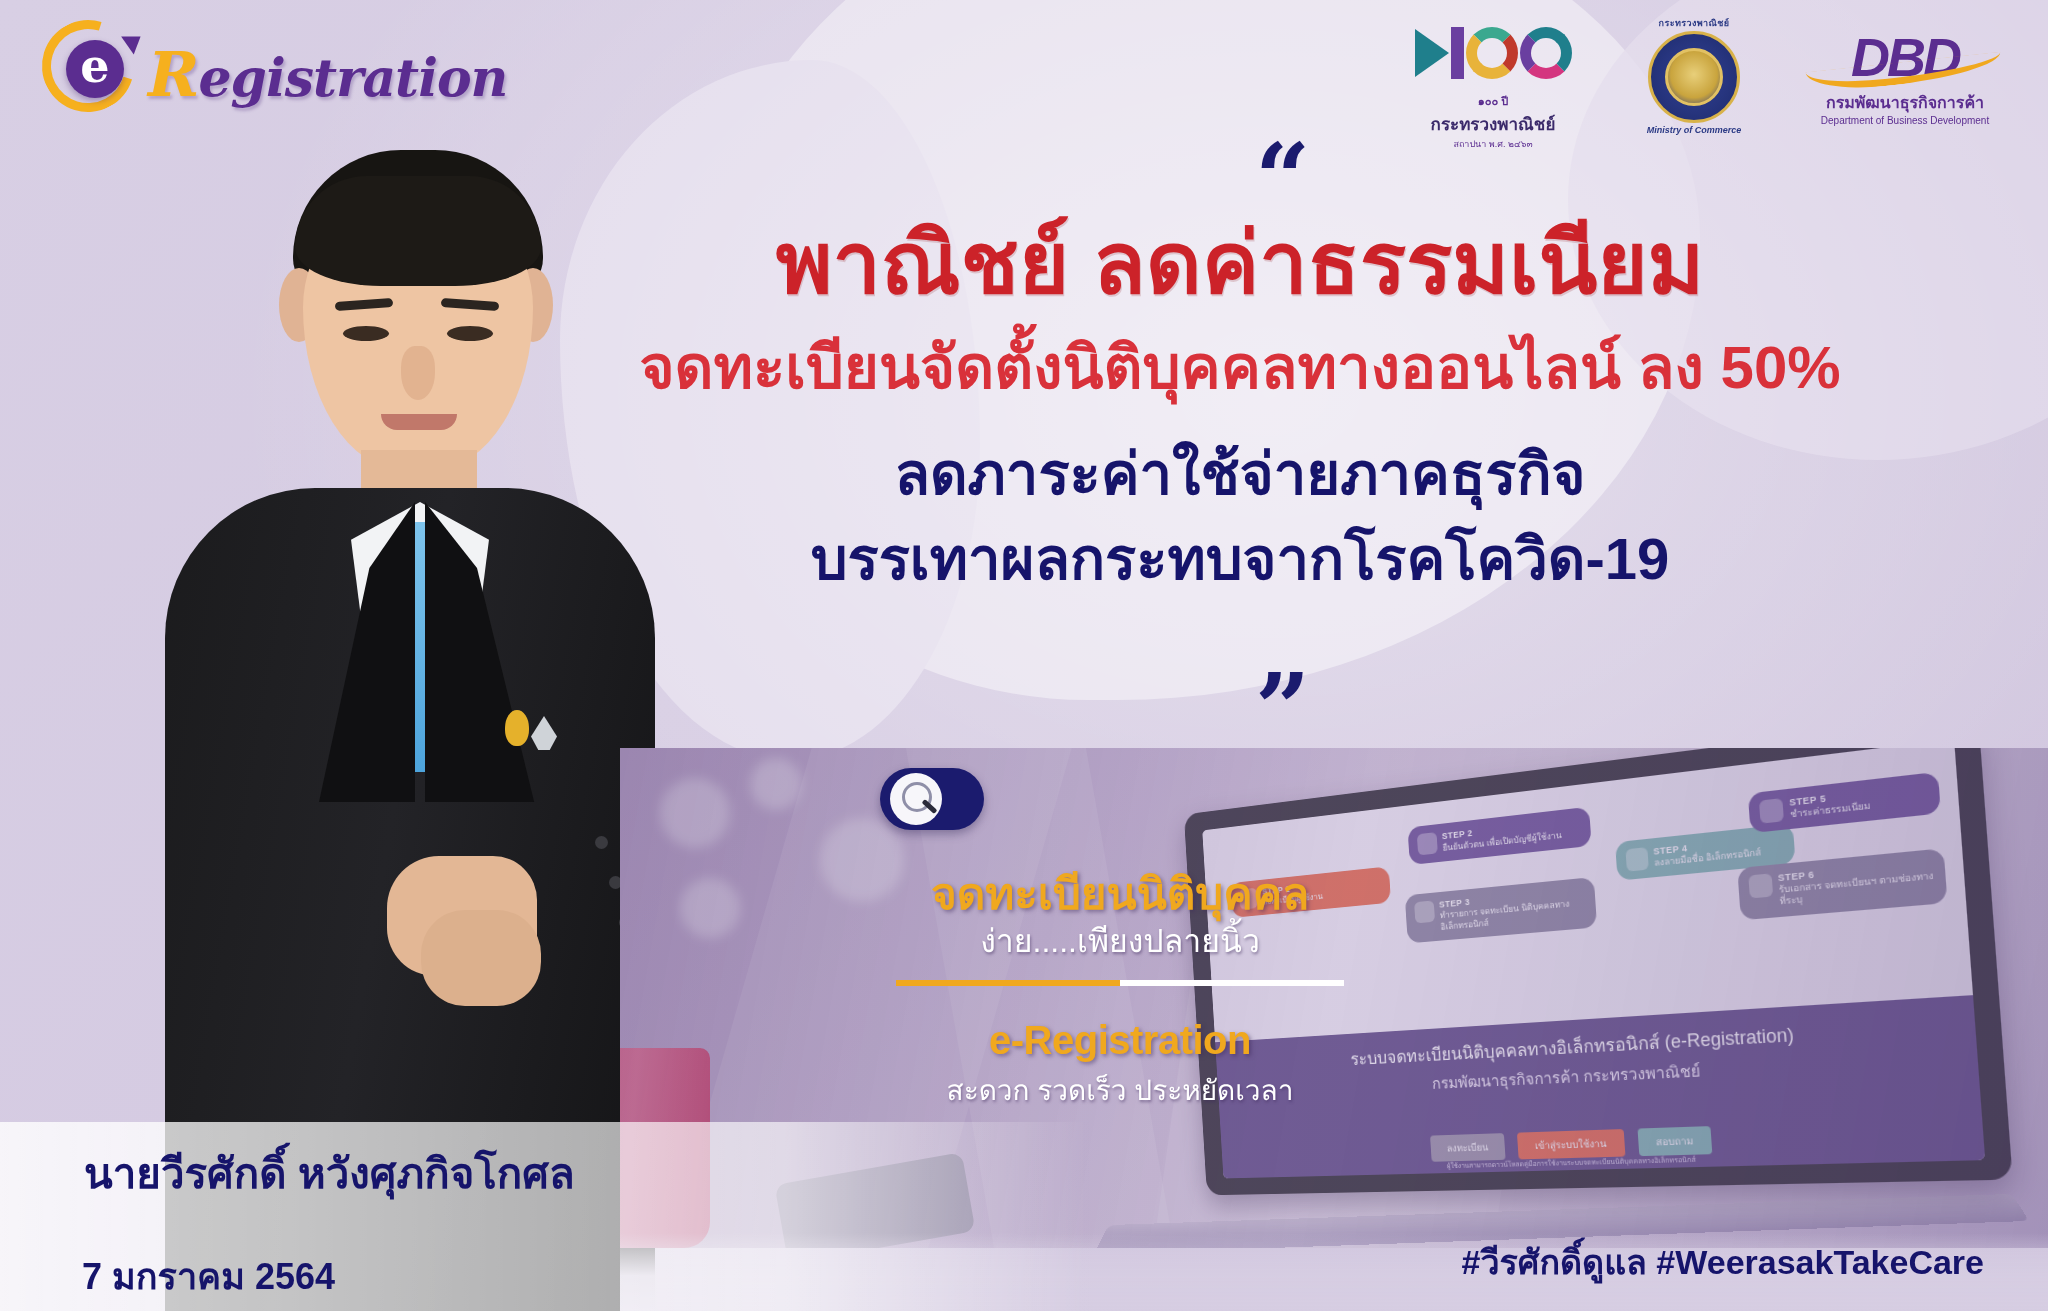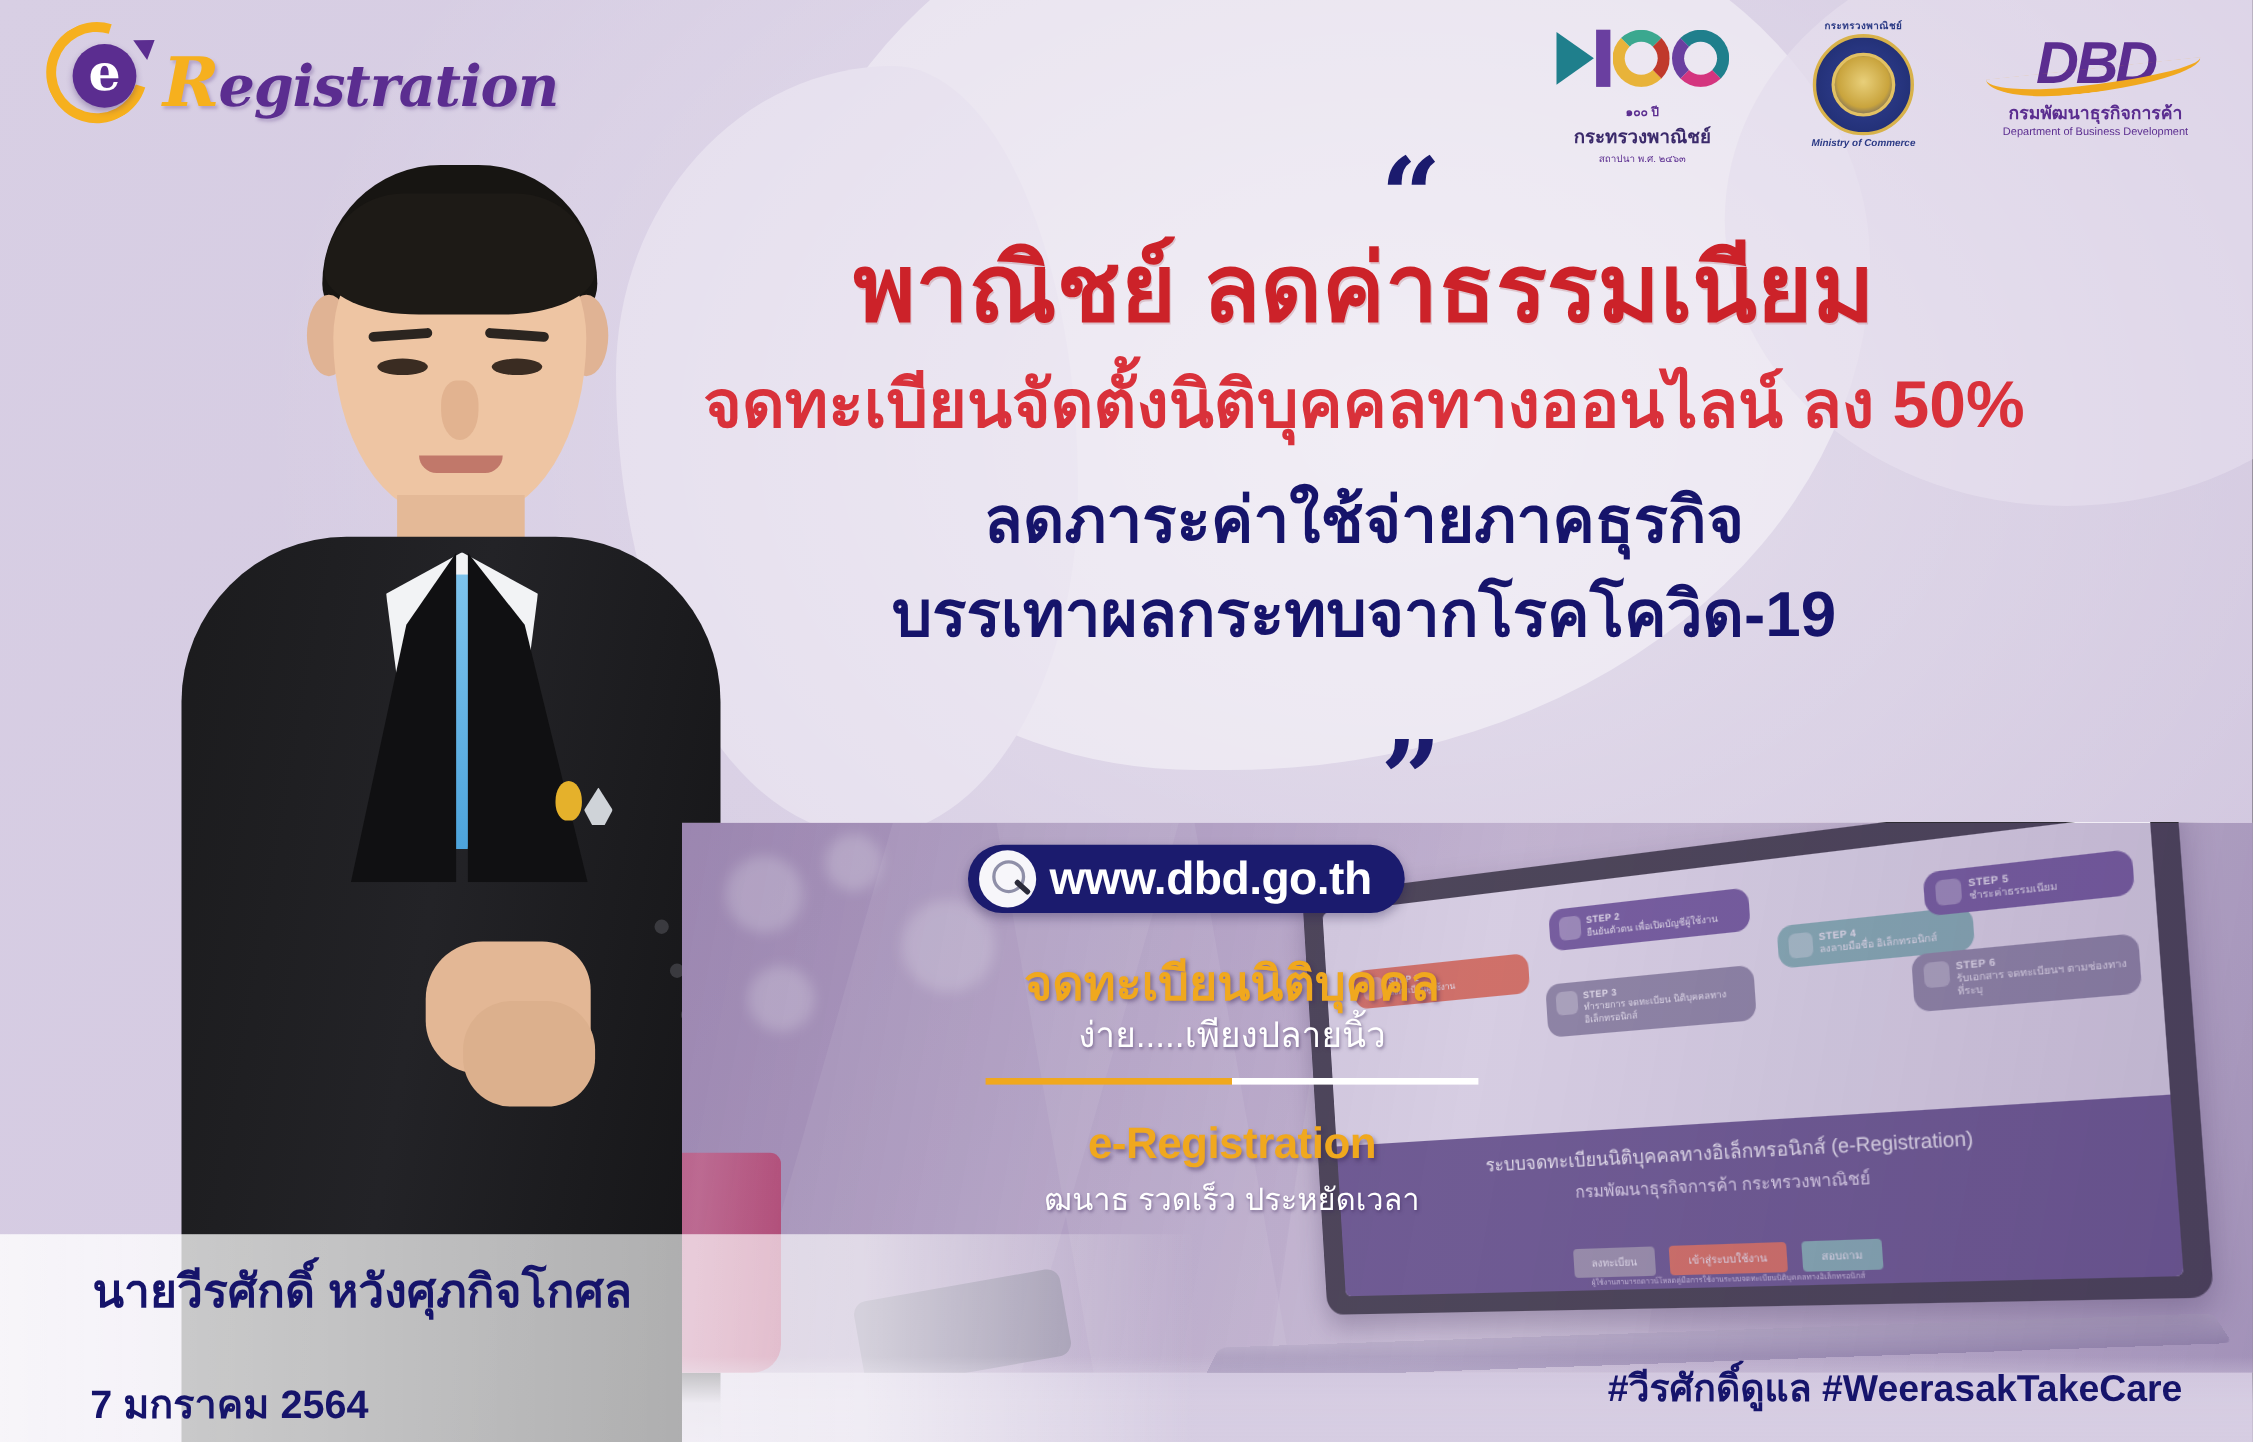--- a/index.html
+++ b/index.html
@@ -431,33 +431,32 @@
           </div>
         </div>
       </div>
     </div>
 
     <div class="promo-tint"></div>
   </div>
 
   <div class="searchbar">
     <span class="sb-lens"></span>
-    <span class="txt">www.dbd.go.th</span>
   </div>
 
   <div class="promo-t1">จดทะเบียนนิติบุคคล</div>
   <div class="promo-t2">ง่าย.....เพียงปลายนิ้ว</div>
 
   <div class="promo-rule">
     <span class="a"></span>
     <span class="b"></span>
   </div>
 
   <div class="promo-t3">e-Registration</div>
-  <div class="promo-t4">ฒนาธ รวดเร็ว ประหยัดเวลา</div>
+  <div class="promo-t4">สะดวก รวดเร็ว ประหยัดเวลา</div>
 
   <div class="bottom-fade"></div>
 
   <div class="caption-band"></div>
   <div class="cap-name">นายวีรศักดิ์  หวังศุภกิจโกศล</div>
   <div class="cap-date">7 มกราคม 2564</div>
 
   <div class="hashtags">#วีรศักดิ์ดูแล #WeerasakTakeCare</div>
 
 </div>

